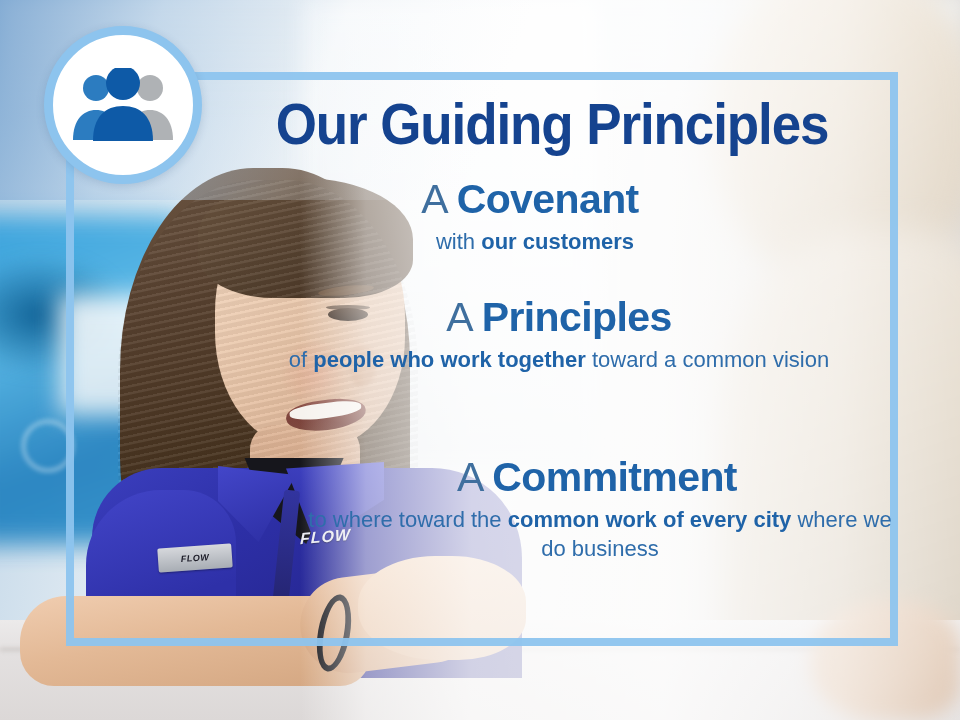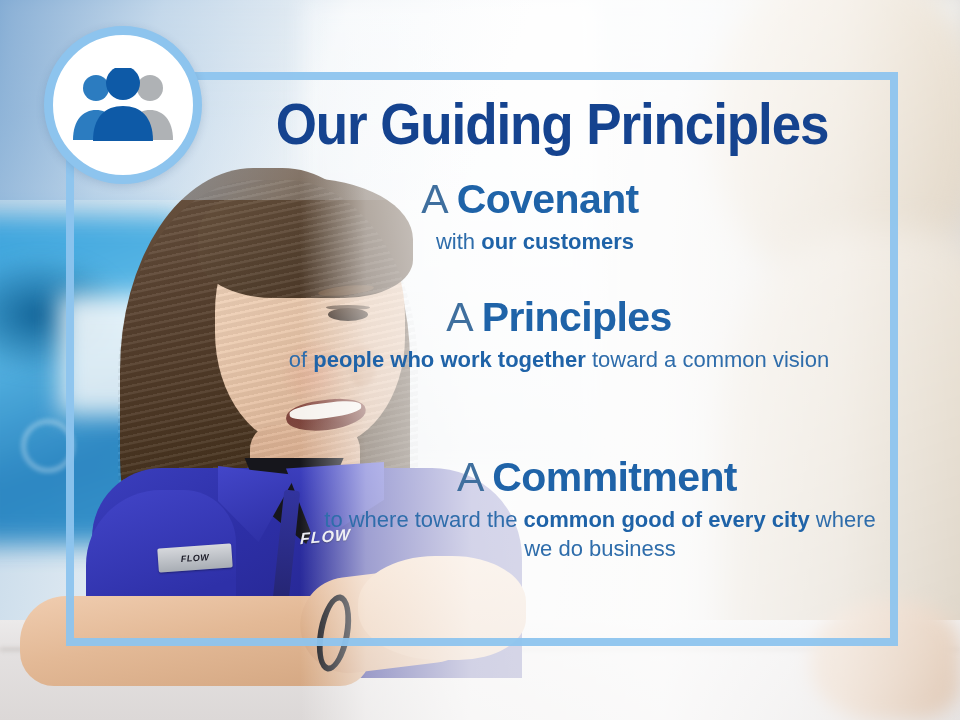--- a/index.html
+++ b/index.html
@@ -428,18 +428,18 @@
         <span>of </span><b>people who work together</b><span> toward a common vision</span>
       </div>
     </div>
 
     <div class="principle p3">
       <div class="p-title">
         <span class="lead">A</span>
         <span class="key">Commitment</span>
       </div>
       <div class="p-body">
-        <span>to where toward the </span><b>common good of every city</b><span> where we do business</span>
+        <span>to where toward the </span><b>common work of every city</b><span> where we do business</span>
       </div>
     </div>
 
   </div>
 </div>
 
 </body></html>

